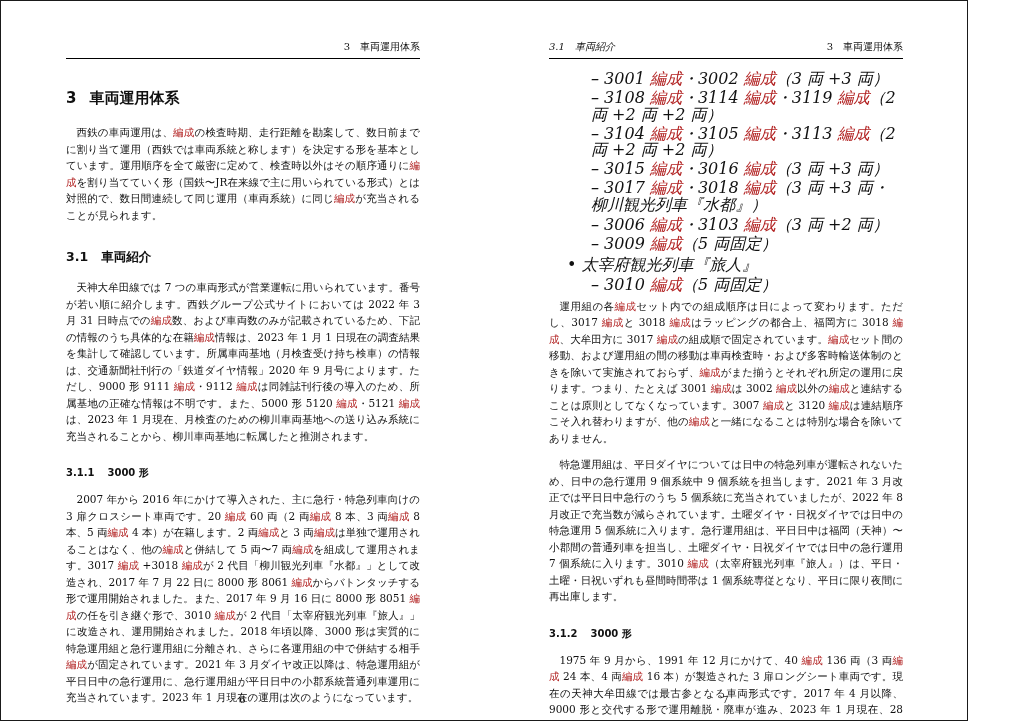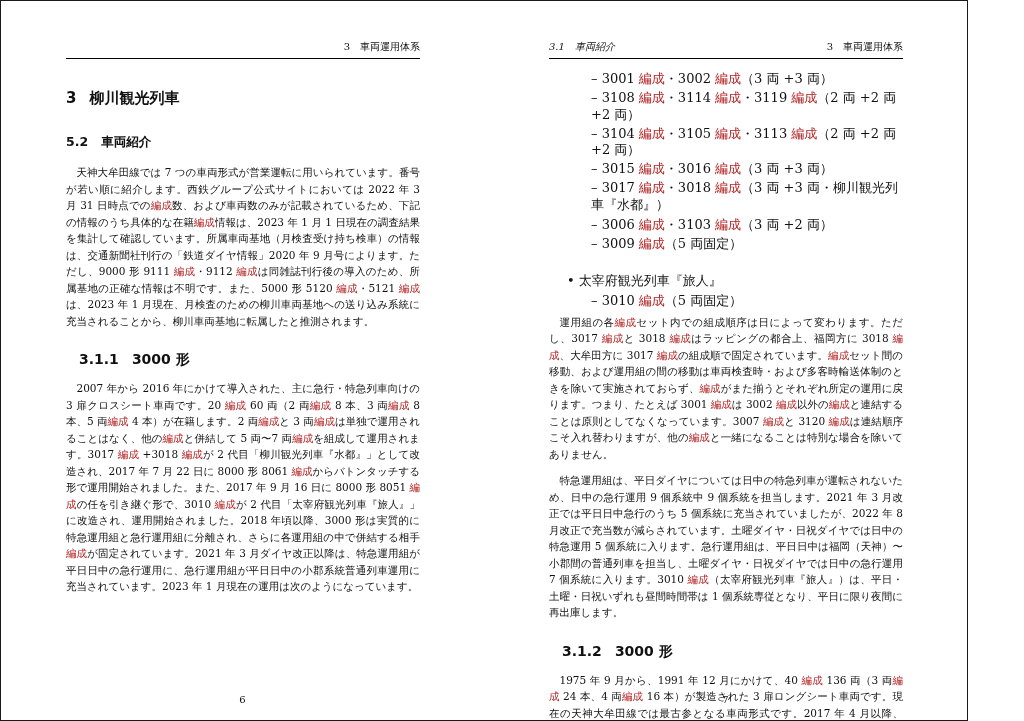--- a/index.html
+++ b/index.html
@@ -42,37 +42,38 @@
   }
   h2.subsec {
     font-family: "DejaVu Sans", "Liberation Sans", sans-serif;
     font-weight: bold;
     font-size: 12.5px;
     margin: 26px 0 13px 0;
   }
   h3.subsubsec {
     font-family: "DejaVu Sans", "Liberation Sans", sans-serif;
     font-weight: bold;
-    font-size: 14px;
-    margin: 22px 0 11px 13px;
+    font-size: 10px;
+    margin: 22px 0 11px 0;
   }
   .num { margin-right: 13px; }
   p.body {
     font-size: 10.5px;
     line-height: 16.5px;
     text-align: justify;
     text-indent: 1em;
     margin: 0 0 10px 0;
   }
   ul {
     list-style: none;
     margin: 0;
     padding: 0;
-    font-size: 13px;
+    font-size: 16px;
     line-height: 16.5px;
+    font-style: italic;
   }
   ul.bullets { padding-left: 18px; margin: 13px 0 4px 0; }
   ul.bullets > li::before { content: "• "; }
   ul.dash { padding-left: 42px; margin: 0 0 4px 0; }
   ul.dash > li::before { content: "– "; }
   li { margin: 2.5px 0; }
   .after-lists { margin-top: 13px; }
   .pagenum {
     position: absolute;
     left: 0;
@@ -88,26 +89,27 @@
 
 <div class="spread">
 
   <div class="page">
     <div class="pagehead">
       <span></span>
       <span>3　車両運用体系</span>
     </div>
 
     <h1 class="sec">
-      <span class="num">3</span><span>柳川観光列車</span>
+      <span class="num">3</span><span>車両運用体系</span>
     </h1>
 
+    <p class="body">西鉄の車両運用は、<span class="hl">編成</span>の検査時期、走行距離を勘案して、数日前までに割り当て運用（西鉄では車両系統と称します）を決定する形を基本としています。運用順序を全て厳密に定めて、検査時以外はその順序通りに<span class="hl">編成</span>を割り当てていく形（国鉄〜JR在来線で主に用いられている形式）とは対照的で、数日間連続して同じ運用（車両系統）に同じ<span class="hl">編成</span>が充当されることが見られます。</p>
 
     <h2 class="subsec">
-      <span class="num">5.2</span><span>車両紹介</span>
+      <span class="num">3.1</span><span>車両紹介</span>
     </h2>
 
     <p class="body">天神大牟田線では 7 つの車両形式が営業運転に用いられています。番号が若い順に紹介します。西鉄グループ公式サイトにおいては 2022 年 3 月 31 日時点での<span class="hl">編成</span>数、および車両数のみが記載されているため、下記の情報のうち具体的な在籍<span class="hl">編成</span>情報は、2023 年 1 月 1 日現在の調査結果を集計して確認しています。所属車両基地（月検査受け持ち検車）の情報は、交通新聞社刊行の「鉄道ダイヤ情報」2020 年 9 月号によります。ただし、9000 形 9111 <span class="hl">編成</span>・9112 <span class="hl">編成</span>は同雑誌刊行後の導入のため、所属基地の正確な情報は不明です。また、5000 形 5120 <span class="hl">編成</span>・5121 <span class="hl">編成</span>は、2023 年 1 月現在、月検査のための柳川車両基地への送り込み系統に充当されることから、柳川車両基地に転属したと推測されます。</p>
 
     <h3 class="subsubsec">
       <span class="num">3.1.1</span><span>3000 形</span>
     </h3>
 
     <p class="body">2007 年から 2016 年にかけて導入された、主に急行・特急列車向けの 3 扉クロスシート車両です。20 <span class="hl">編成</span> 60 両（2 両<span class="hl">編成</span> 8 本、3 両<span class="hl">編成</span> 8 本、5 両<span class="hl">編成</span> 4 本）が在籍します。2 両<span class="hl">編成</span>と 3 両<span class="hl">編成</span>は単独で運用されることはなく、他の<span class="hl">編成</span>と併結して 5 両〜7 両<span class="hl">編成</span>を組成して運用されます。3017 <span class="hl">編成</span> +3018 <span class="hl">編成</span>が 2 代目「柳川観光列車『水都』」として改造され、2017 年 7 月 22 日に 8000 形 8061 <span class="hl">編成</span>からバトンタッチする形で運用開始されました。また、2017 年 9 月 16 日に 8000 形 8051 <span class="hl">編成</span>の任を引き継ぐ形で、3010 <span class="hl">編成</span>が 2 代目「太宰府観光列車『旅人』」に改造され、運用開始されました。2018 年頃以降、3000 形は実質的に特急運用組と急行運用組に分離され、さらに各運用組の中で併結する相手<span class="hl">編成</span>が固定されています。2021 年 3 月ダイヤ改正以降は、特急運用組が平日日中の急行運用に、急行運用組が平日日中の小郡系統普通列車運用に充当されています。2023 年 1 月現在の運用は次のようになっています。</p>
 
@@ -128,21 +130,21 @@
       <li>3015 <span class="hl">編成</span>・3016 <span class="hl">編成</span>（3 両 +3 両）</li>
       <li>3017 <span class="hl">編成</span>・3018 <span class="hl">編成</span>（3 両 +3 両・柳川観光列車『水都』）</li>
     </ul>
 
 
     <ul class="dash">
       <li>3006 <span class="hl">編成</span>・3103 <span class="hl">編成</span>（3 両 +2 両）</li>
       <li>3009 <span class="hl">編成</span>（5 両固定）</li>
     </ul>
 
-    <ul class="bullets" style="margin-top:20px">
+    <ul class="bullets" style="margin-top:4px">
       <li>太宰府観光列車『旅人』</li>
     </ul>
 
     <ul class="dash">
       <li>3010 <span class="hl">編成</span>（5 両固定）</li>
     </ul>
 
     <p class="body after-lists">運用組の各<span class="hl">編成</span>セット内での組成順序は日によって変わります。ただし、3017 <span class="hl">編成</span>と 3018 <span class="hl">編成</span>はラッピングの都合上、福岡方に 3018 <span class="hl">編成</span>、大牟田方に 3017 <span class="hl">編成</span>の組成順で固定されています。<span class="hl">編成</span>セット間の移動、および運用組の間の移動は車両検査時・および多客時輸送体制のときを除いて実施されておらず、<span class="hl">編成</span>がまた揃うとそれぞれ所定の運用に戻ります。つまり、たとえば 3001 <span class="hl">編成</span>は 3002 <span class="hl">編成</span>以外の<span class="hl">編成</span>と連結することは原則としてなくなっています。3007 <span class="hl">編成</span>と 3120 <span class="hl">編成</span>は連結順序こそ入れ替わりますが、他の<span class="hl">編成</span>と一緒になることは特別な場合を除いてありません。</p>
 
     <p class="body">特急運用組は、平日ダイヤについては日中の特急列車が運転されないため、日中の急行運用 9 個系統中 9 個系統を担当します。2021 年 3 月改正では平日日中急行のうち 5 個系統に充当されていましたが、2022 年 8 月改正で充当数が減らされています。土曜ダイヤ・日祝ダイヤでは日中の特急運用 5 個系統に入ります。急行運用組は、平日日中は福岡（天神）〜小郡間の普通列車を担当し、土曜ダイヤ・日祝ダイヤでは日中の急行運用 7 個系統に入ります。3010 <span class="hl">編成</span>（太宰府観光列車『旅人』）は、平日・土曜・日祝いずれも昼間時間帯は 1 個系統専従となり、平日に限り夜間に再出庫します。</p>

